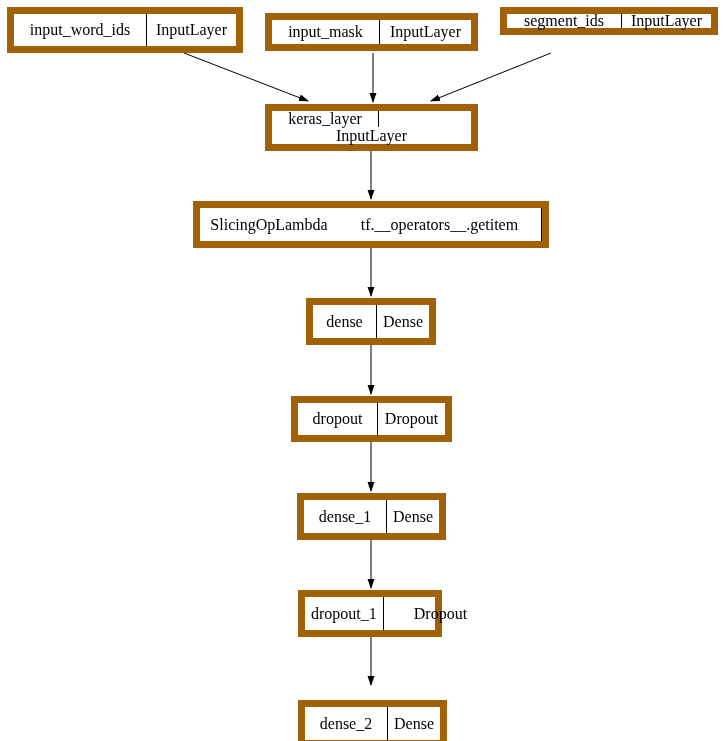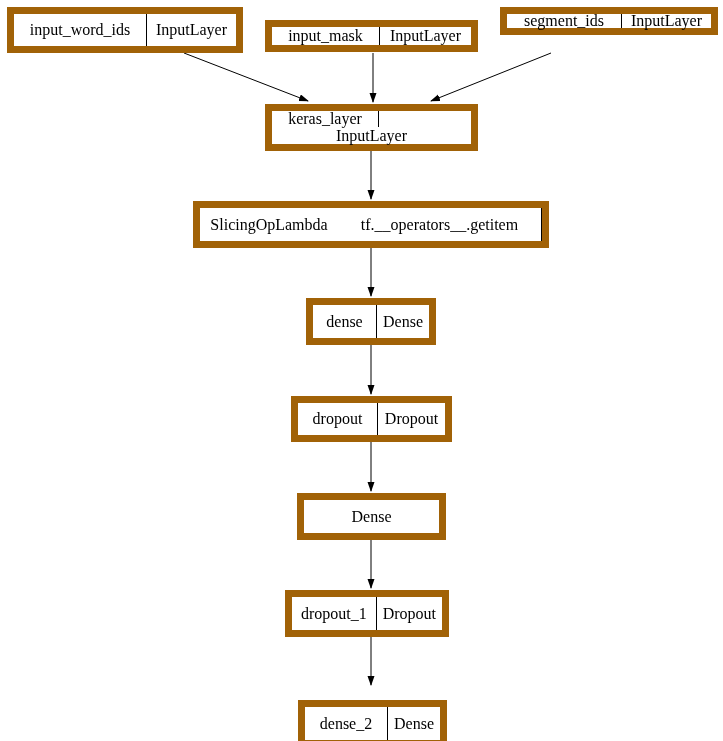--- a/index.html
+++ b/index.html
@@ -72,21 +72,21 @@
     <line x1="371" y1="442" x2="371" y2="491" marker-end="url(#arrow)"></line>
     <line x1="371" y1="540" x2="371" y2="588" marker-end="url(#arrow)"></line>
     <line x1="371" y1="637" x2="371" y2="685" marker-end="url(#arrow)"></line>
   </svg>
 
   <div class="node" style="left:7px; top:7px; width:236px; height:46px;">
     <div class="cell name" style="width:133px;">input_word_ids</div>
     <div class="cell type">InputLayer</div>
   </div>
 
-  <div class="node" style="left:265px; top:20px; width:213px; height:32px;">
+  <div class="node" style="left:265px; top:13px; width:213px; height:38px;">
     <div class="cell name" style="width:108px;">input_mask</div>
     <div class="cell type">InputLayer</div>
   </div>
 
   <div class="node" style="left:500px; top:7px; width:218px; height:28px;">
     <div class="cell name" style="width:115px;">segment_ids</div>
     <div class="cell type">InputLayer</div>
   </div>
 
   <div class="node" style="left:265px; top:104px; width:213px; height:47px;flex-direction:column;">
@@ -103,24 +103,25 @@
     <div class="cell name" style="width:66px;">dense</div>
     <div class="cell type">Dense</div>
   </div>
 
   <div class="node" style="left:291px; top:396px; width:161px; height:46px;">
     <div class="cell name" style="width:80px;">dropout</div>
     <div class="cell type">Dropout</div>
   </div>
 
   <div class="node" style="left:297px; top:493px; width:149px; height:47px;">
+    <div class="cell name" style="width:83px;">dense_1</div>
     <div class="cell type">Dense</div>
   </div>
 
-  <div class="node" style="left:285px; top:590px; width:164px; height:47px;">
+  <div class="node" style="left:298px; top:590px; width:144px; height:47px;gap:24px;">
     <div class="cell name" style="width:103px;">dropout_1</div>
     <div class="cell type">Dropout</div>
   </div>
 
   <div class="node" style="left:298px; top:687px; width:149px; height:47px;margin-top:13px;">
     <div class="cell name" style="width:83px;">dense_2</div>
     <div class="cell type">Dense</div>
   </div>
 
 </div>

